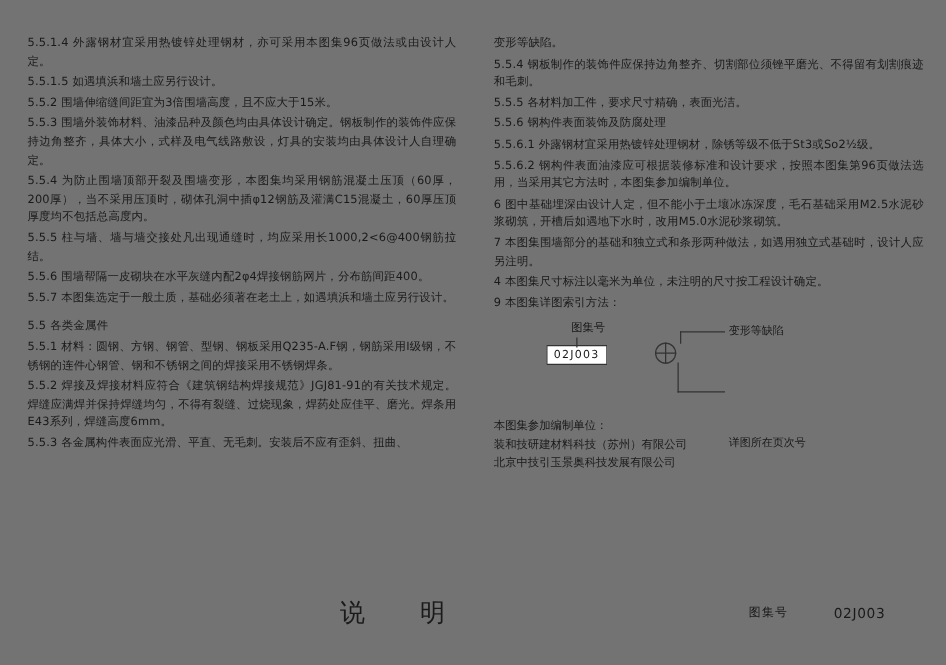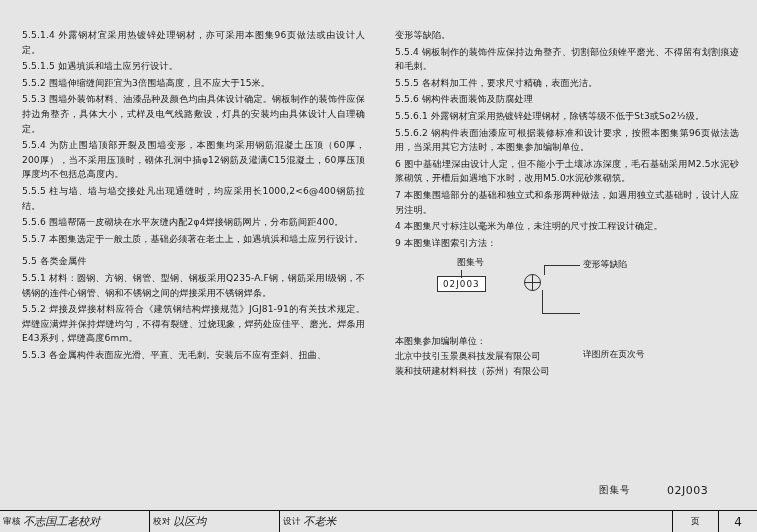--- a/index.html
+++ b/index.html
@@ -11,21 +11,21 @@
     width: 757px;
     height: 532px;
     overflow: hidden;
     font-family: "DejaVu Sans", "Liberation Sans", sans-serif;
     color: #1a1a1a;
   }
   .page {
     position: relative;
     width: 757px;
     height: 532px;
-    background: #e5e5e5;
+    background: #737373;
     box-sizing: border-box;
   }
   .columns {
     position: absolute;
     left: 0;
     top: 0;
     width: 757px;
     height: 470px;
     display: flex;
     box-sizing: border-box;
@@ -264,46 +264,29 @@
         <div class="leader" style="left:30px; top:14px; width:1px; height:8px;"></div>
         <div class="leader" style="left:113px; top:9px; width:1px; height:10px;"></div>
         <div class="leader" style="left:113px; top:9px; width:36px; height:1px;"></div>
         <div class="leader" style="left:111px; top:34px; width:1px; height:24px;"></div>
         <div class="leader" style="left:111px; top:57px; width:38px; height:1px;"></div>
         <div class="legend-lbl-top">变形等缺陷</div>
         <div class="legend-lbl-bot">详图所在页次号</div>
       </div>
 
       <div class="unit-note">本图集参加编制单位：</div>
+      <div class="unit-list">装和技研建材料科技（苏州）有限公司</div>
       <div class="unit-list">北京中技引玉景奥科技发展有限公司</div>
-      <div class="unit-list">装和技研建材料科技（苏州）有限公司</div>
     </div>
 
   </div>
 
+  <div class="title-strip">
+    <div class="title-main">说　明</div>
+  </div>
 
   <div class="tbl-right">
     <div class="lbl">图集号</div>
     <div class="code">02J003</div>
   </div>
 
-  <div class="bottom-bar">
-    <div class="bb-cell" style="width:150px;">
-      <span class="bb-lbl">审核</span>
-      <span class="bb-sign">不志国工老校对</span>
-    </div>
-    <div class="bb-cell" style="width:130px;">
-      <span class="bb-lbl">校对</span>
-      <span class="bb-sign">以区均</span>
-    </div>
-    <div class="bb-cell bb-grow">
-      <span class="bb-lbl">设计</span>
-      <span class="bb-sign">不老米</span>
-    </div>
-    <div class="bb-cell bb-page">
-      <span class="bb-lbl">页</span>
-    </div>
-    <div class="bb-cell bb-num">
-      <span>4</span>
-    </div>
-  </div>
 
 </div>
 
 </body></html>

